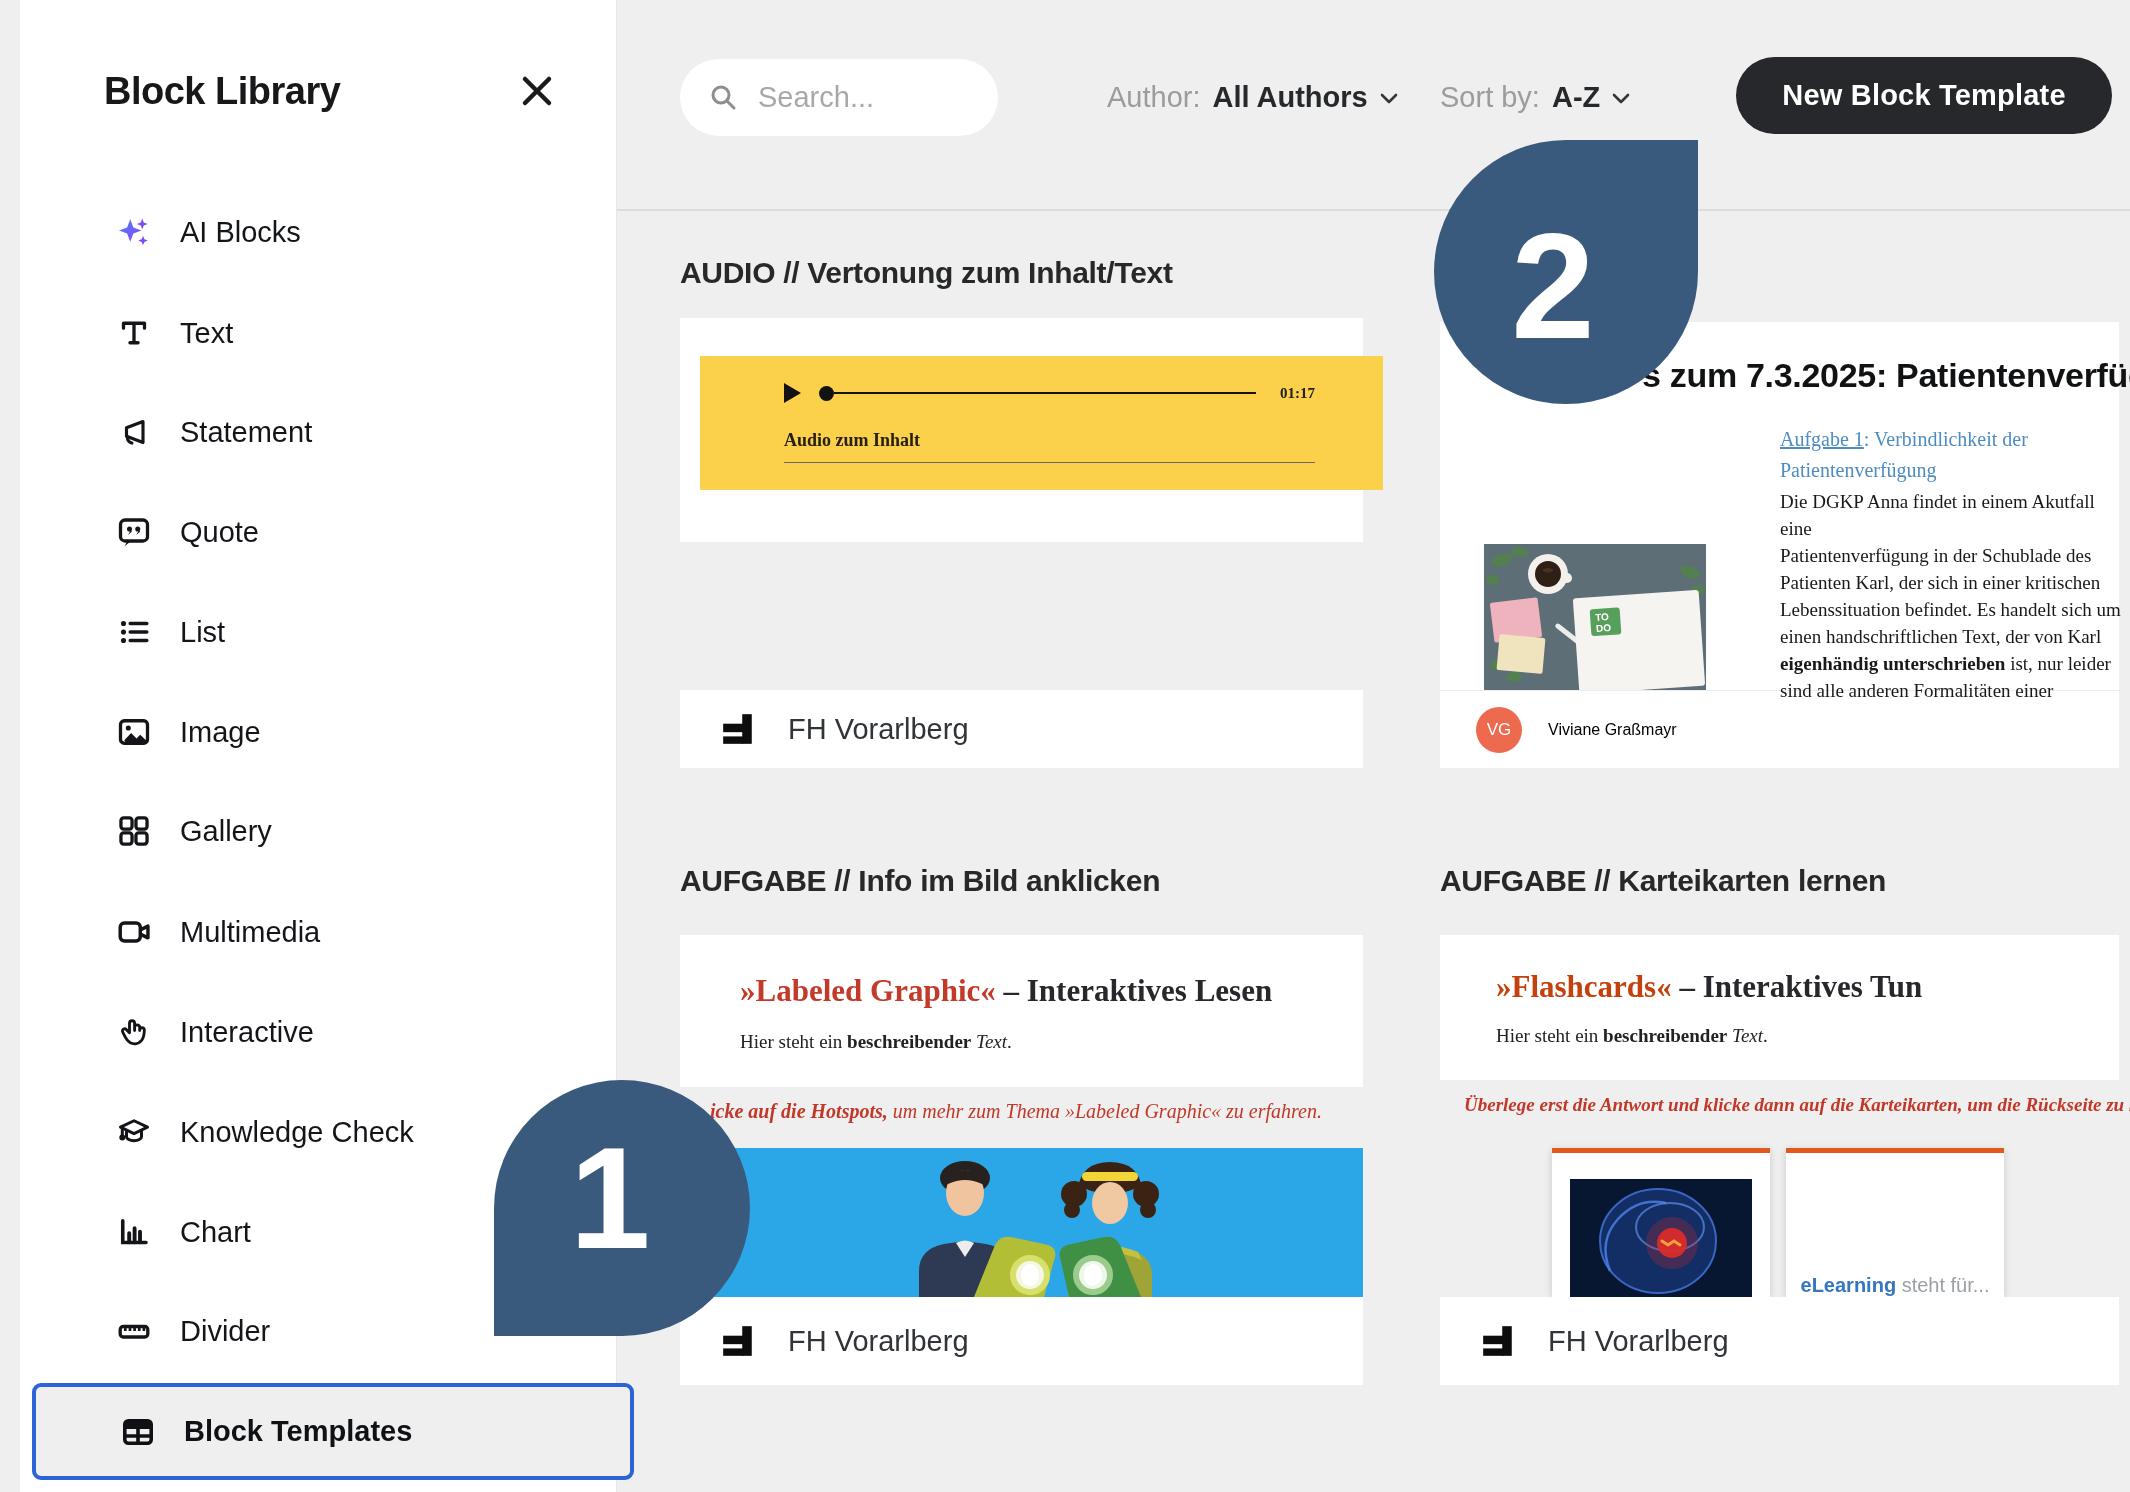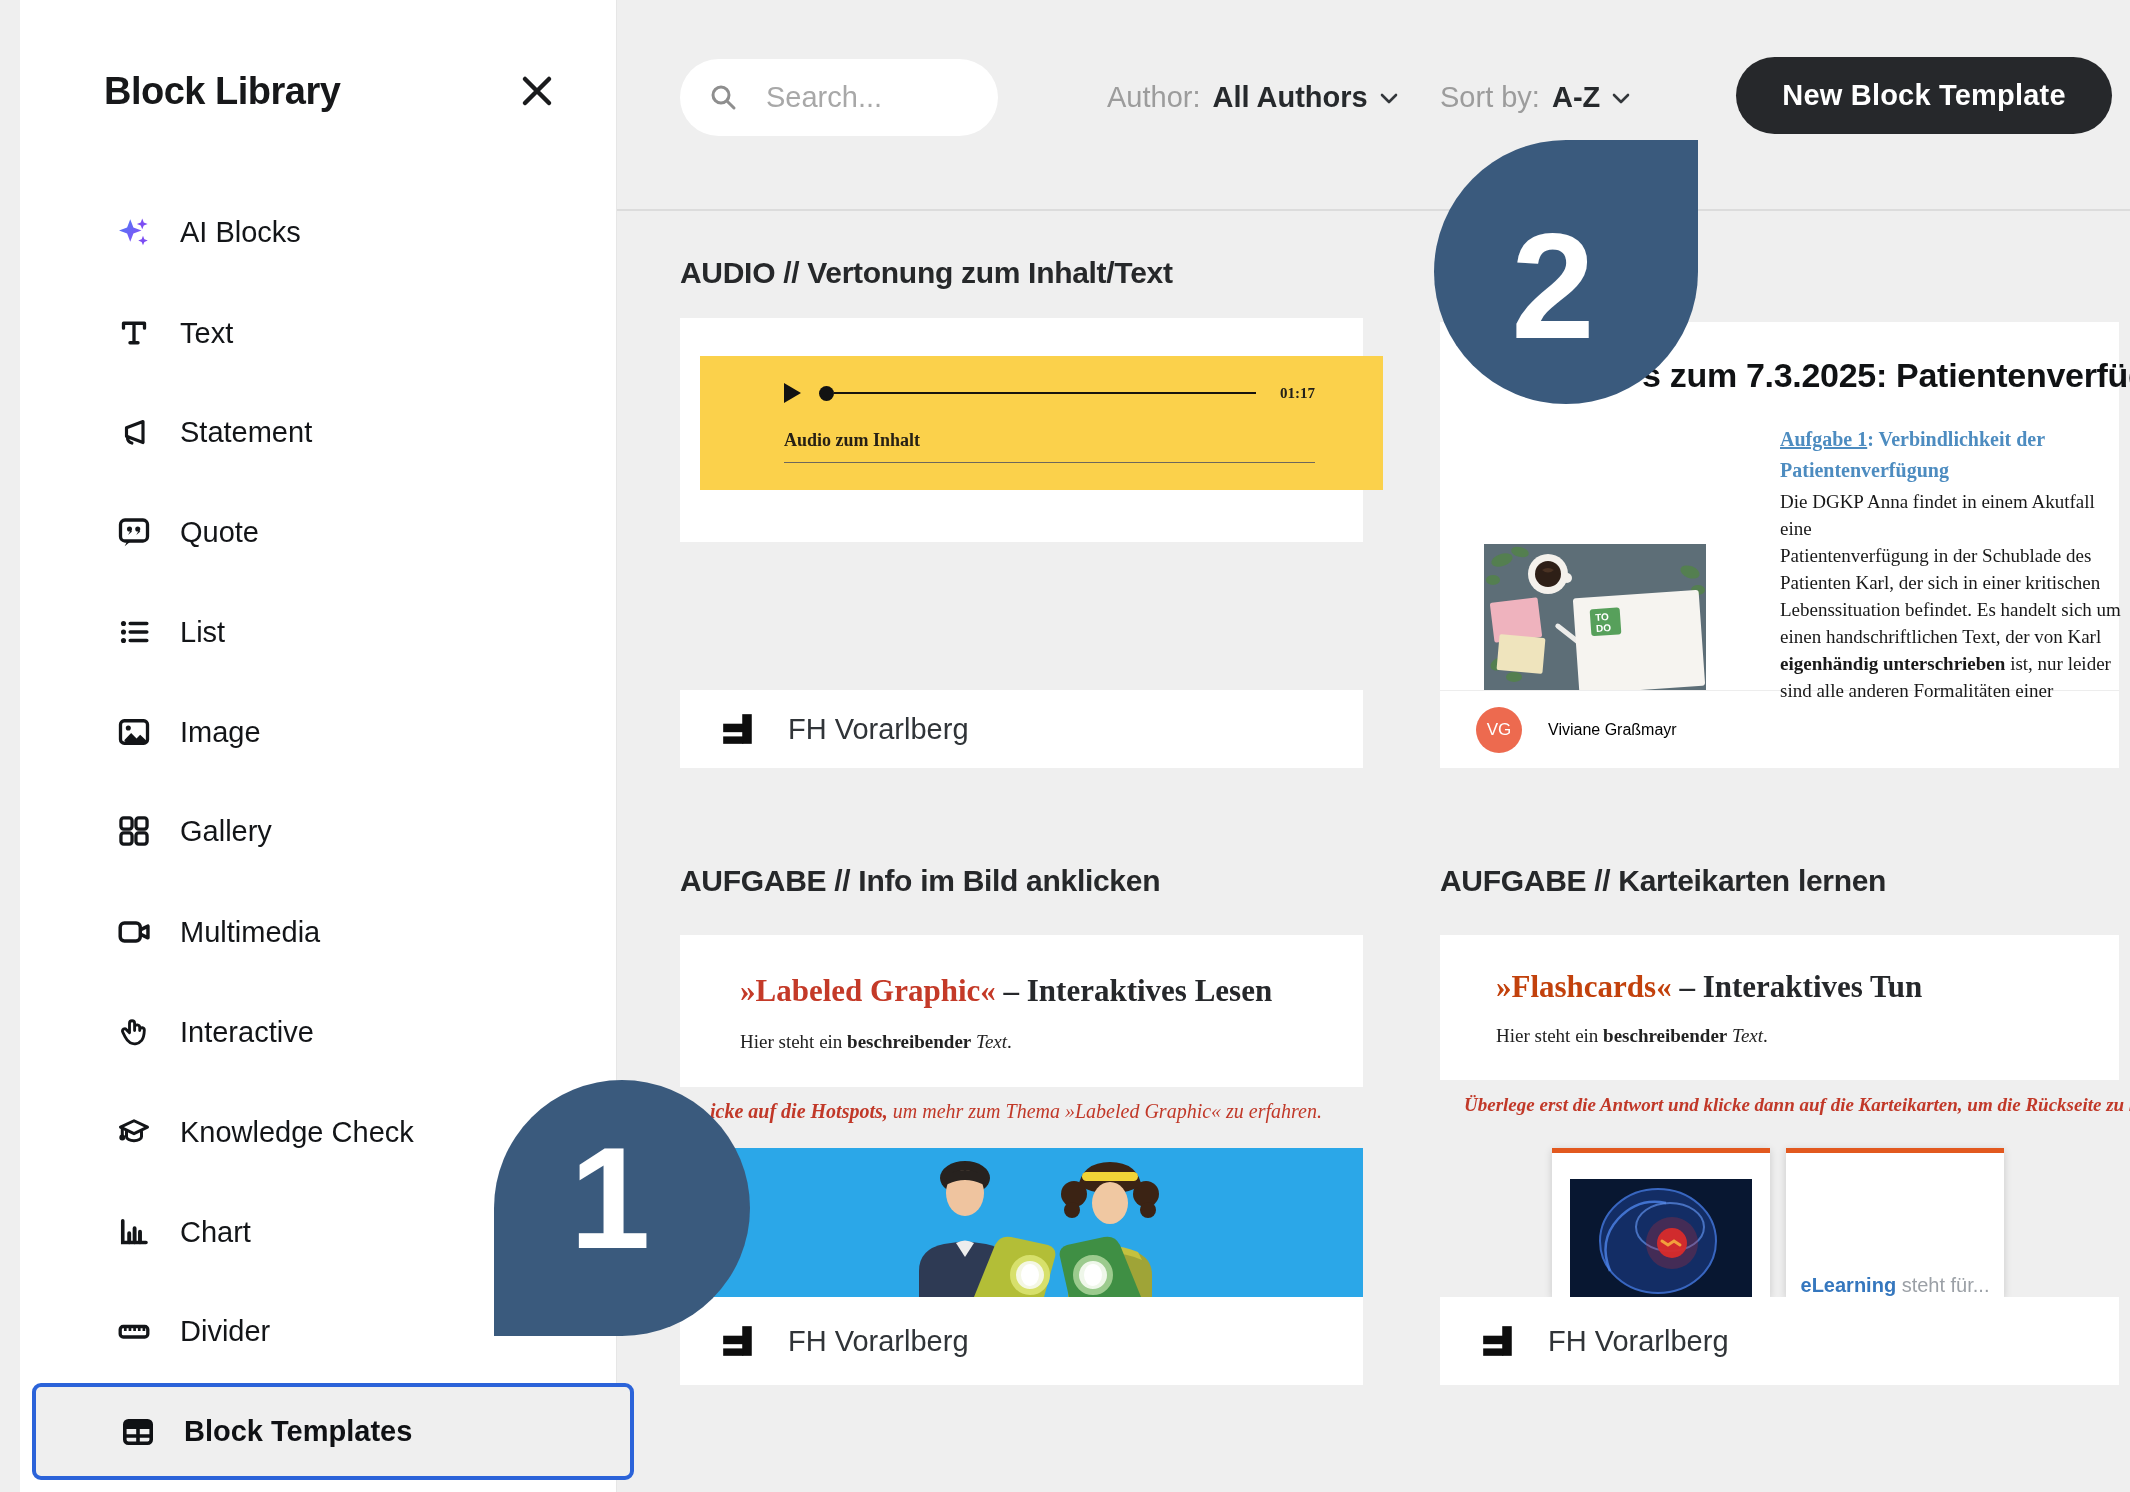--- a/index.html
+++ b/index.html
@@ -13,21 +13,21 @@
   .sb-item{left:0;width:596px;height:100px;display:flex;align-items:center;gap:28px;
            padding-left:76px;box-sizing:border-box;cursor:pointer;}
   .sb-item .lbl{font-size:29px;font-weight:500;color:#131518;white-space:nowrap;}
   .sb-item svg{flex:none;}
   #sb-sel{left:-8px;top:1383px;width:602px;height:97px;background:#EFEFEF;border:4px solid #2B63D9;
           border-radius:9px;display:flex;align-items:center;gap:28px;padding-left:84px;box-sizing:border-box;cursor:pointer;}
   #sb-sel .lbl{font-size:29px;font-weight:bold;color:#0F1114;}
   
   #tb-divider{left:596px;top:209px;width:1534px;height:2px;background:#DCDCDC;}
   #search{left:660px;top:59px;width:318px;height:77px;background:#fff;border-radius:39px;
-          display:flex;align-items:center;padding-left:28px;box-sizing:border-box;gap:24px;}
+          display:flex;align-items:center;padding-left:28px;box-sizing:border-box;gap:16px;}
   #search input{border:none;outline:none;background:transparent;font-size:29px;color:#4A4A4A;width:200px;
                 font-family:"Liberation Sans",sans-serif;}
   #search input::placeholder{color:#A8A8A8;}
   .filter{top:59px;height:77px;display:flex;align-items:center;gap:12px;cursor:pointer;}
   .filter .flab{font-size:29px;color:#9C9C9C;}
   .filter .fval{font-size:29px;color:#26292C;font-weight:600;}
   #author-filter{left:1087px;}
   #sort-filter{left:1420px;}
   #new-btn{left:1716px;top:57px;width:376px;height:77px;border-radius:39px;background:#26282B;color:#fff;
            font-size:29px;font-weight:bold;display:flex;align-items:center;justify-content:center;
@@ -46,21 +46,21 @@
   .time{font-family:"Liberation Serif",serif;font-size:15px;font-weight:bold;color:#23201A;margin-left:24px;}
   #c1caption{left:64px;top:74px;font-family:"Liberation Serif",serif;font-size:18px;font-weight:bold;color:#262015;}
   #c1underline{left:64px;right:68px;top:106px;height:1px;background:#6E675C;}
   .foot{background:#fff;display:flex;align-items:center;padding-left:40px;box-sizing:border-box;gap:32px;cursor:pointer;}
   .foot .fname{font-size:29px;color:#303438;}
   #c1foot{left:660px;top:690px;width:683px;height:78px;}
   
   #c2{left:1420px;top:322px;width:679px;height:368px;background:#fff;cursor:pointer;z-index:5;}
   #c2title{left:182px;top:34px;font-size:34px;font-weight:bold;color:#101214;white-space:nowrap;letter-spacing:-.3px;}
   #c2photo{left:24px;top:222px;width:222px;height:146px;}
-  #c2link{left:320px;top:102px;font-family:"Liberation Serif",serif;font-size:20px;font-weight:bold;
+  #c2link{left:320px;top:102px;font-family:"Liberation Serif",serif;font-size:20px;font-weight:normal;
           color:#4D8CC0;line-height:31px;white-space:pre-line;}
   #c2body{left:320px;top:166px;width:350px;font-family:"Liberation Serif",serif;font-size:19px;
           color:#191919;line-height:27px;white-space:pre-line;}
   #c2foot{left:1420px;top:690px;width:679px;height:78px;background:#fff;border-top:1px solid #EDEDED;
           display:flex;align-items:center;padding-left:36px;box-sizing:border-box;gap:26px;cursor:pointer;}
   .avatar{width:46px;height:46px;border-radius:50%;background:#ED6A4F;color:#fff;font-size:17px;
           display:flex;align-items:center;justify-content:center;}
   
   #c3white{left:660px;top:935px;width:683px;height:152px;background:#fff;cursor:pointer;}
   .prev-title{font-family:"Liberation Serif",serif;font-size:31px;font-weight:bold;color:#26282B;white-space:nowrap;}

